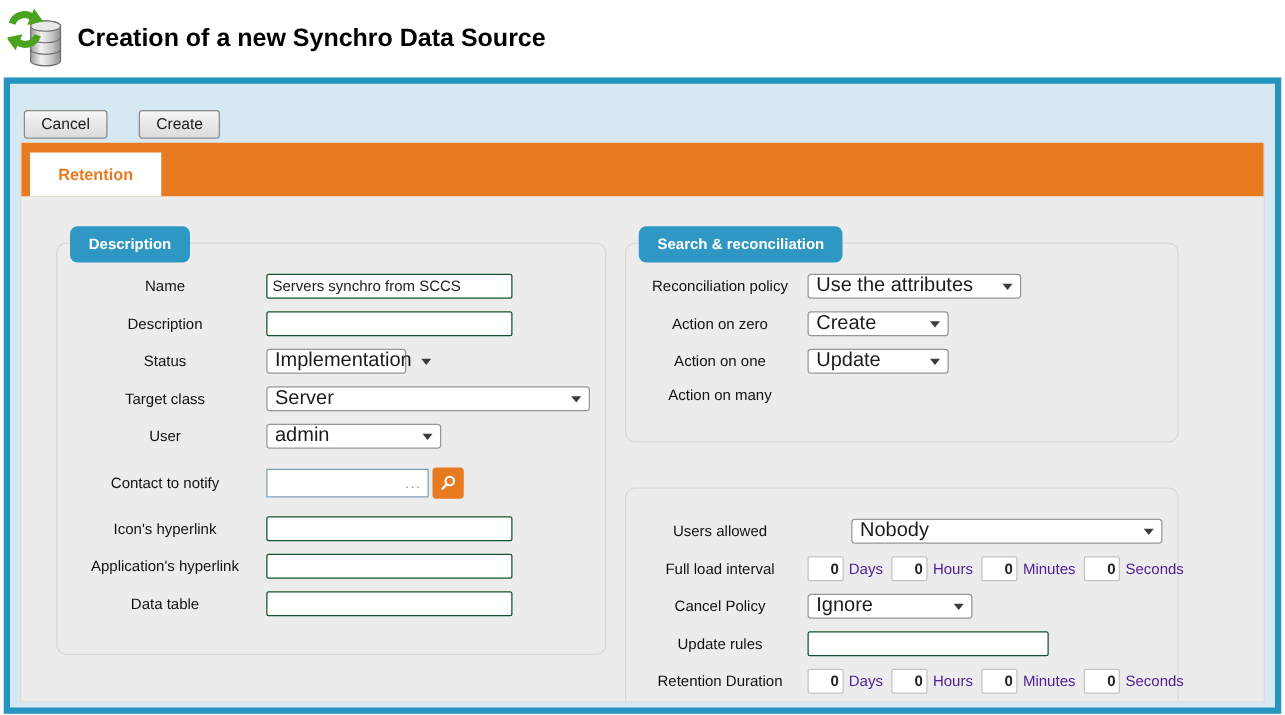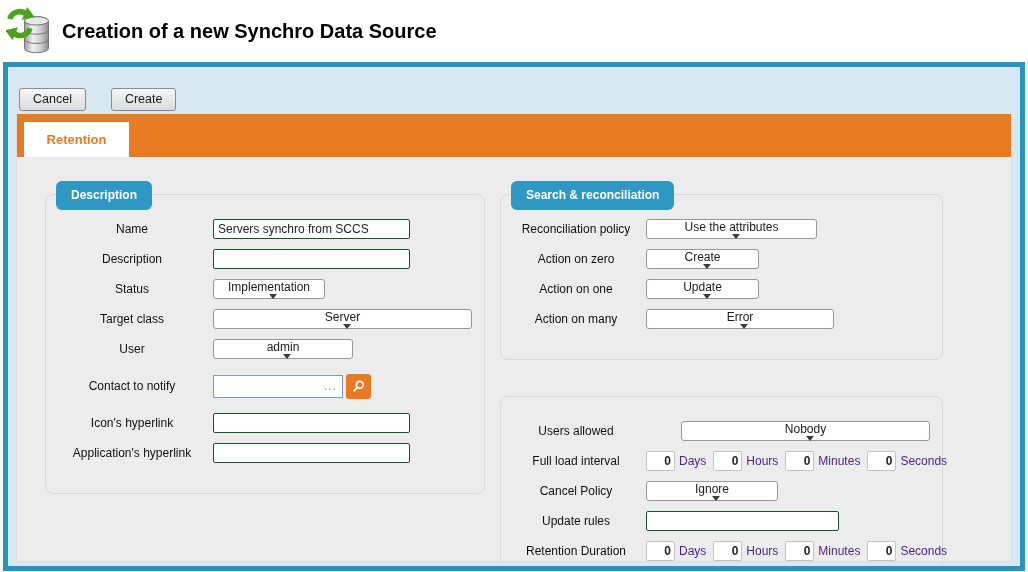--- a/index.html
+++ b/index.html
@@ -143,24 +143,23 @@
   }
   .sel {
     height: 20px;
     border: 1px solid #979797;
     border-radius: 3px;
     background: #ffffff;
     display: flex;
     align-items: center;
     justify-content: space-between;
     padding: 0 6px;
-    font-size: 12px;
+    font-size: 16px;
     color: #1b1b1b;
     cursor: default;
-    flex-direction: column;
   }
   .caret {
     width: 0; height: 0;
     border-left: 4px solid transparent;
     border-right: 4px solid transparent;
     border-top: 5px solid #3c3c3c;
     margin-left: 8px;
     flex: 0 0 auto;
   }
 
@@ -316,20 +315,24 @@
             <div class="row">
               <span class="lbl">Icon's hyperlink</span>
               <input class="txt w190" value="" style="">
             </div>
 
             <div class="row">
               <span class="lbl">Application's hyperlink</span>
               <input class="txt w190" value="" style="">
             </div>
 
+            <div class="row">
+              <span class="lbl">Data table</span>
+              <input class="txt w190" value="" style="">
+            </div>
           </section>
         </div>
 
         <div class="col-right">
 
           <section class="fieldset">
             <div class="legend">Search &amp; reconciliation</div>
 
             <div class="row">
               <span class="lbl">Reconciliation policy</span>
@@ -350,24 +353,20 @@
             <div class="row">
               <span class="lbl">Action on one</span>
               <div class="sel w113">
                 <span>Update</span>
                 <span class="caret"></span>
               </div>
             </div>
 
             <div class="row">
               <span class="lbl">Action on many</span>
-              <div class="sel w188">
-                <span>Error</span>
-                <span class="caret"></span>
-              </div>
             </div>
           </section>
 
           <section class="fieldset">
 
             <div class="row">
               <span class="lbl">Users allowed</span>
               <div class="sel w260">
                 <span>Nobody</span>
                 <span class="caret"></span>

